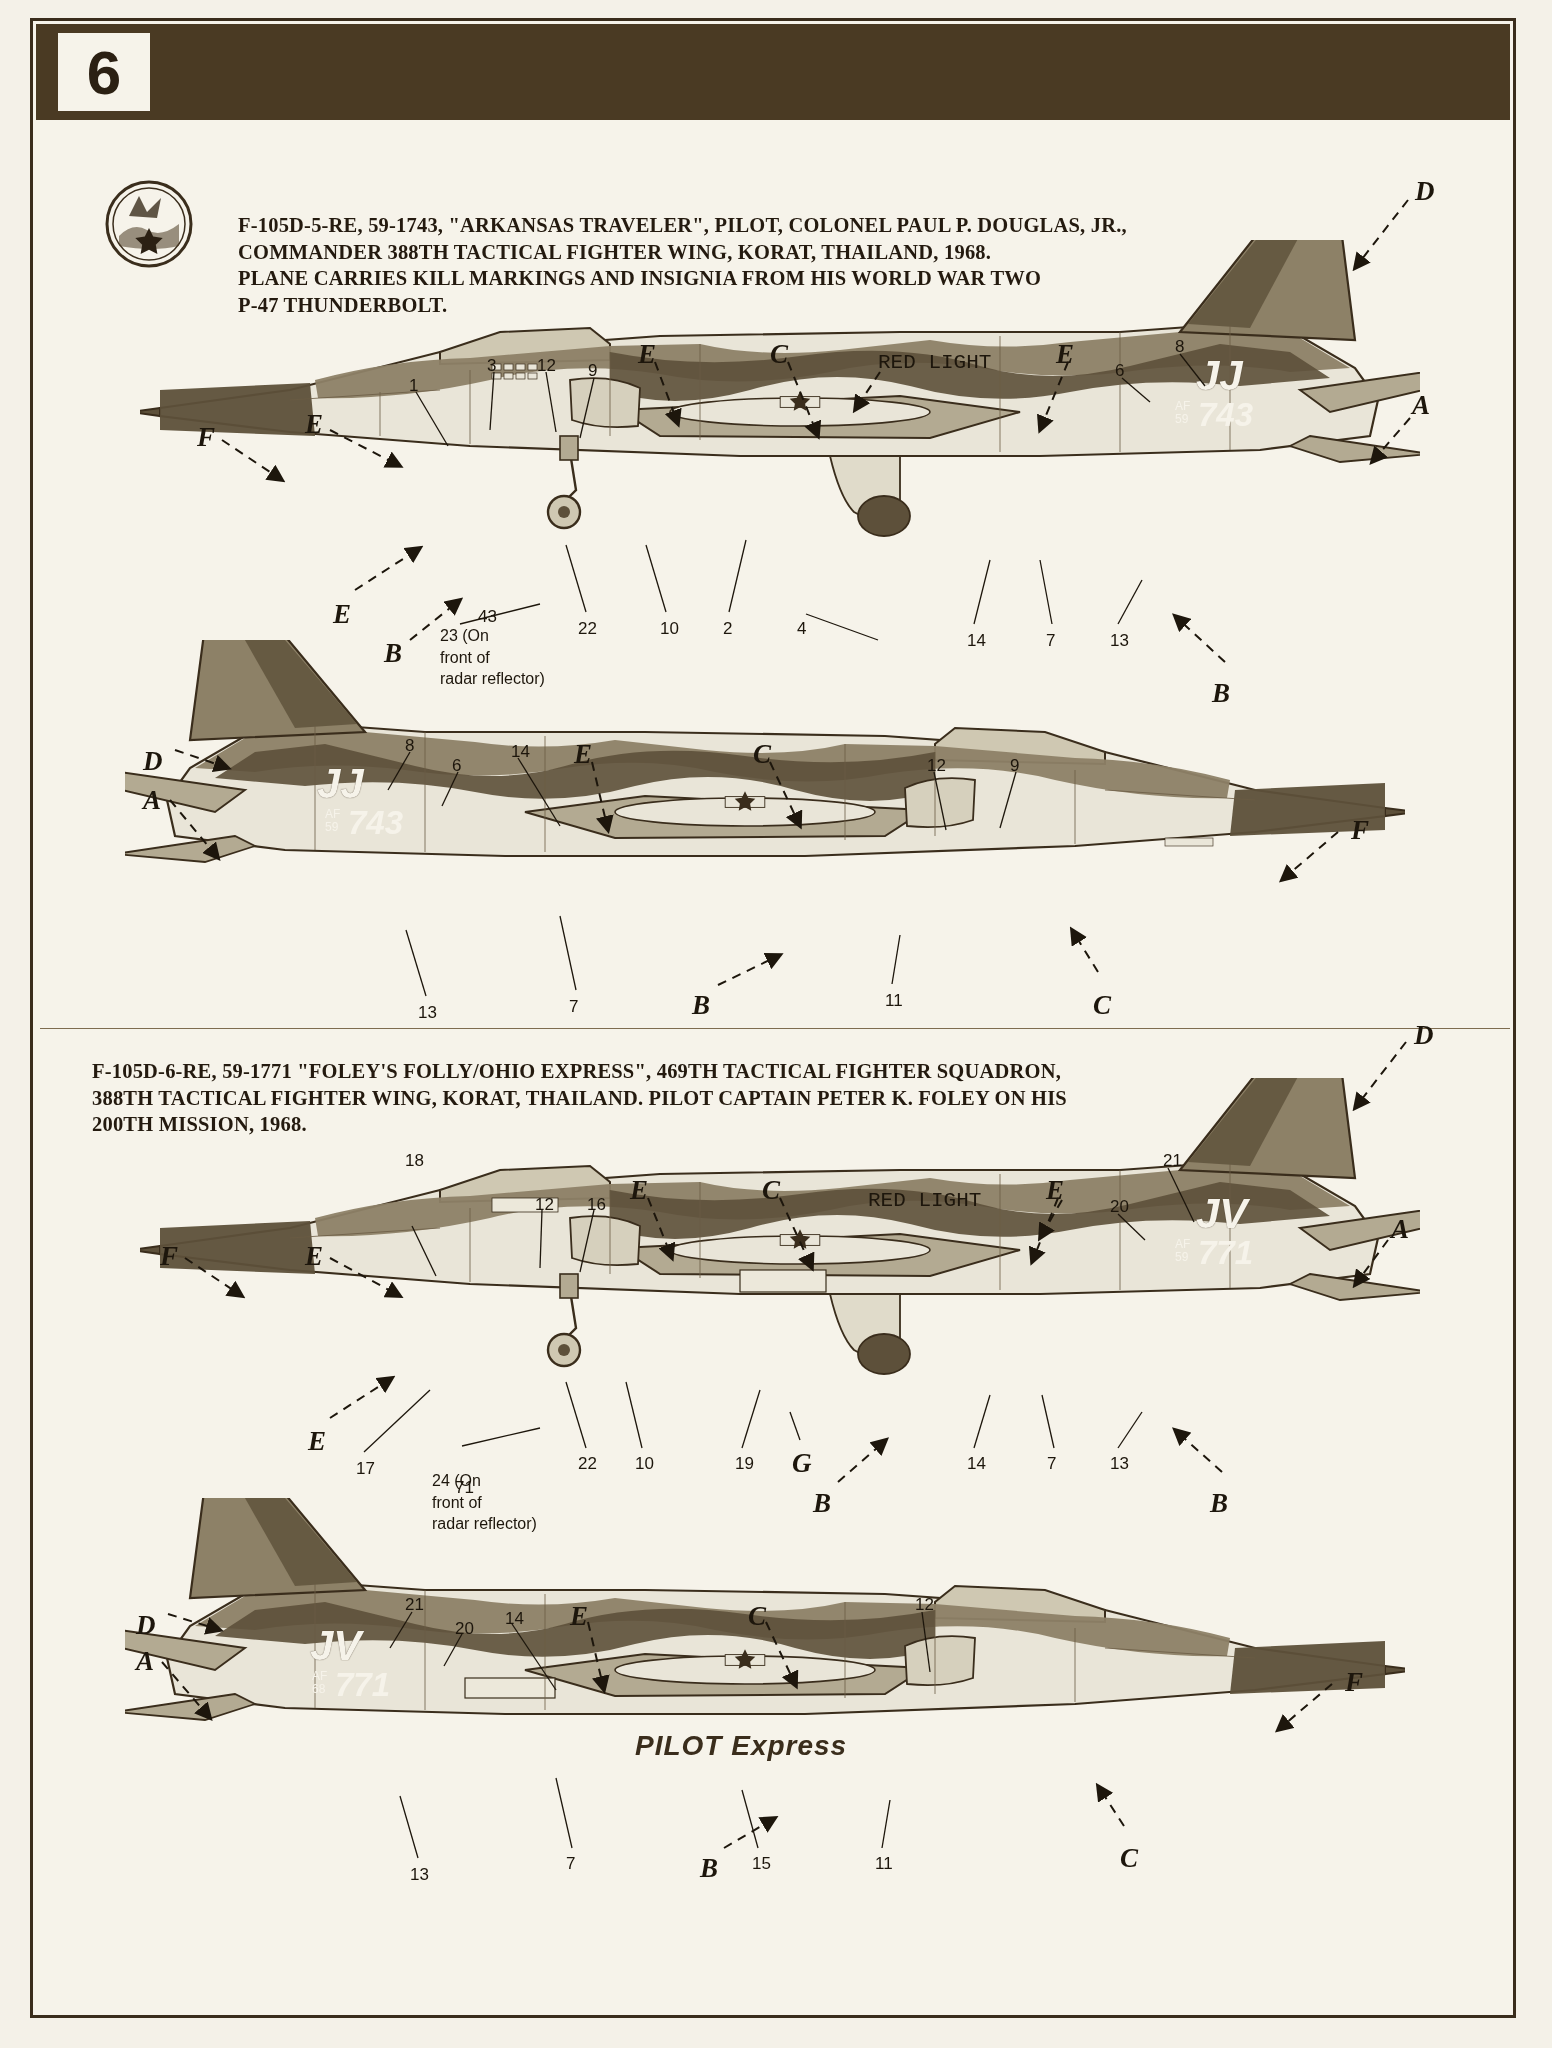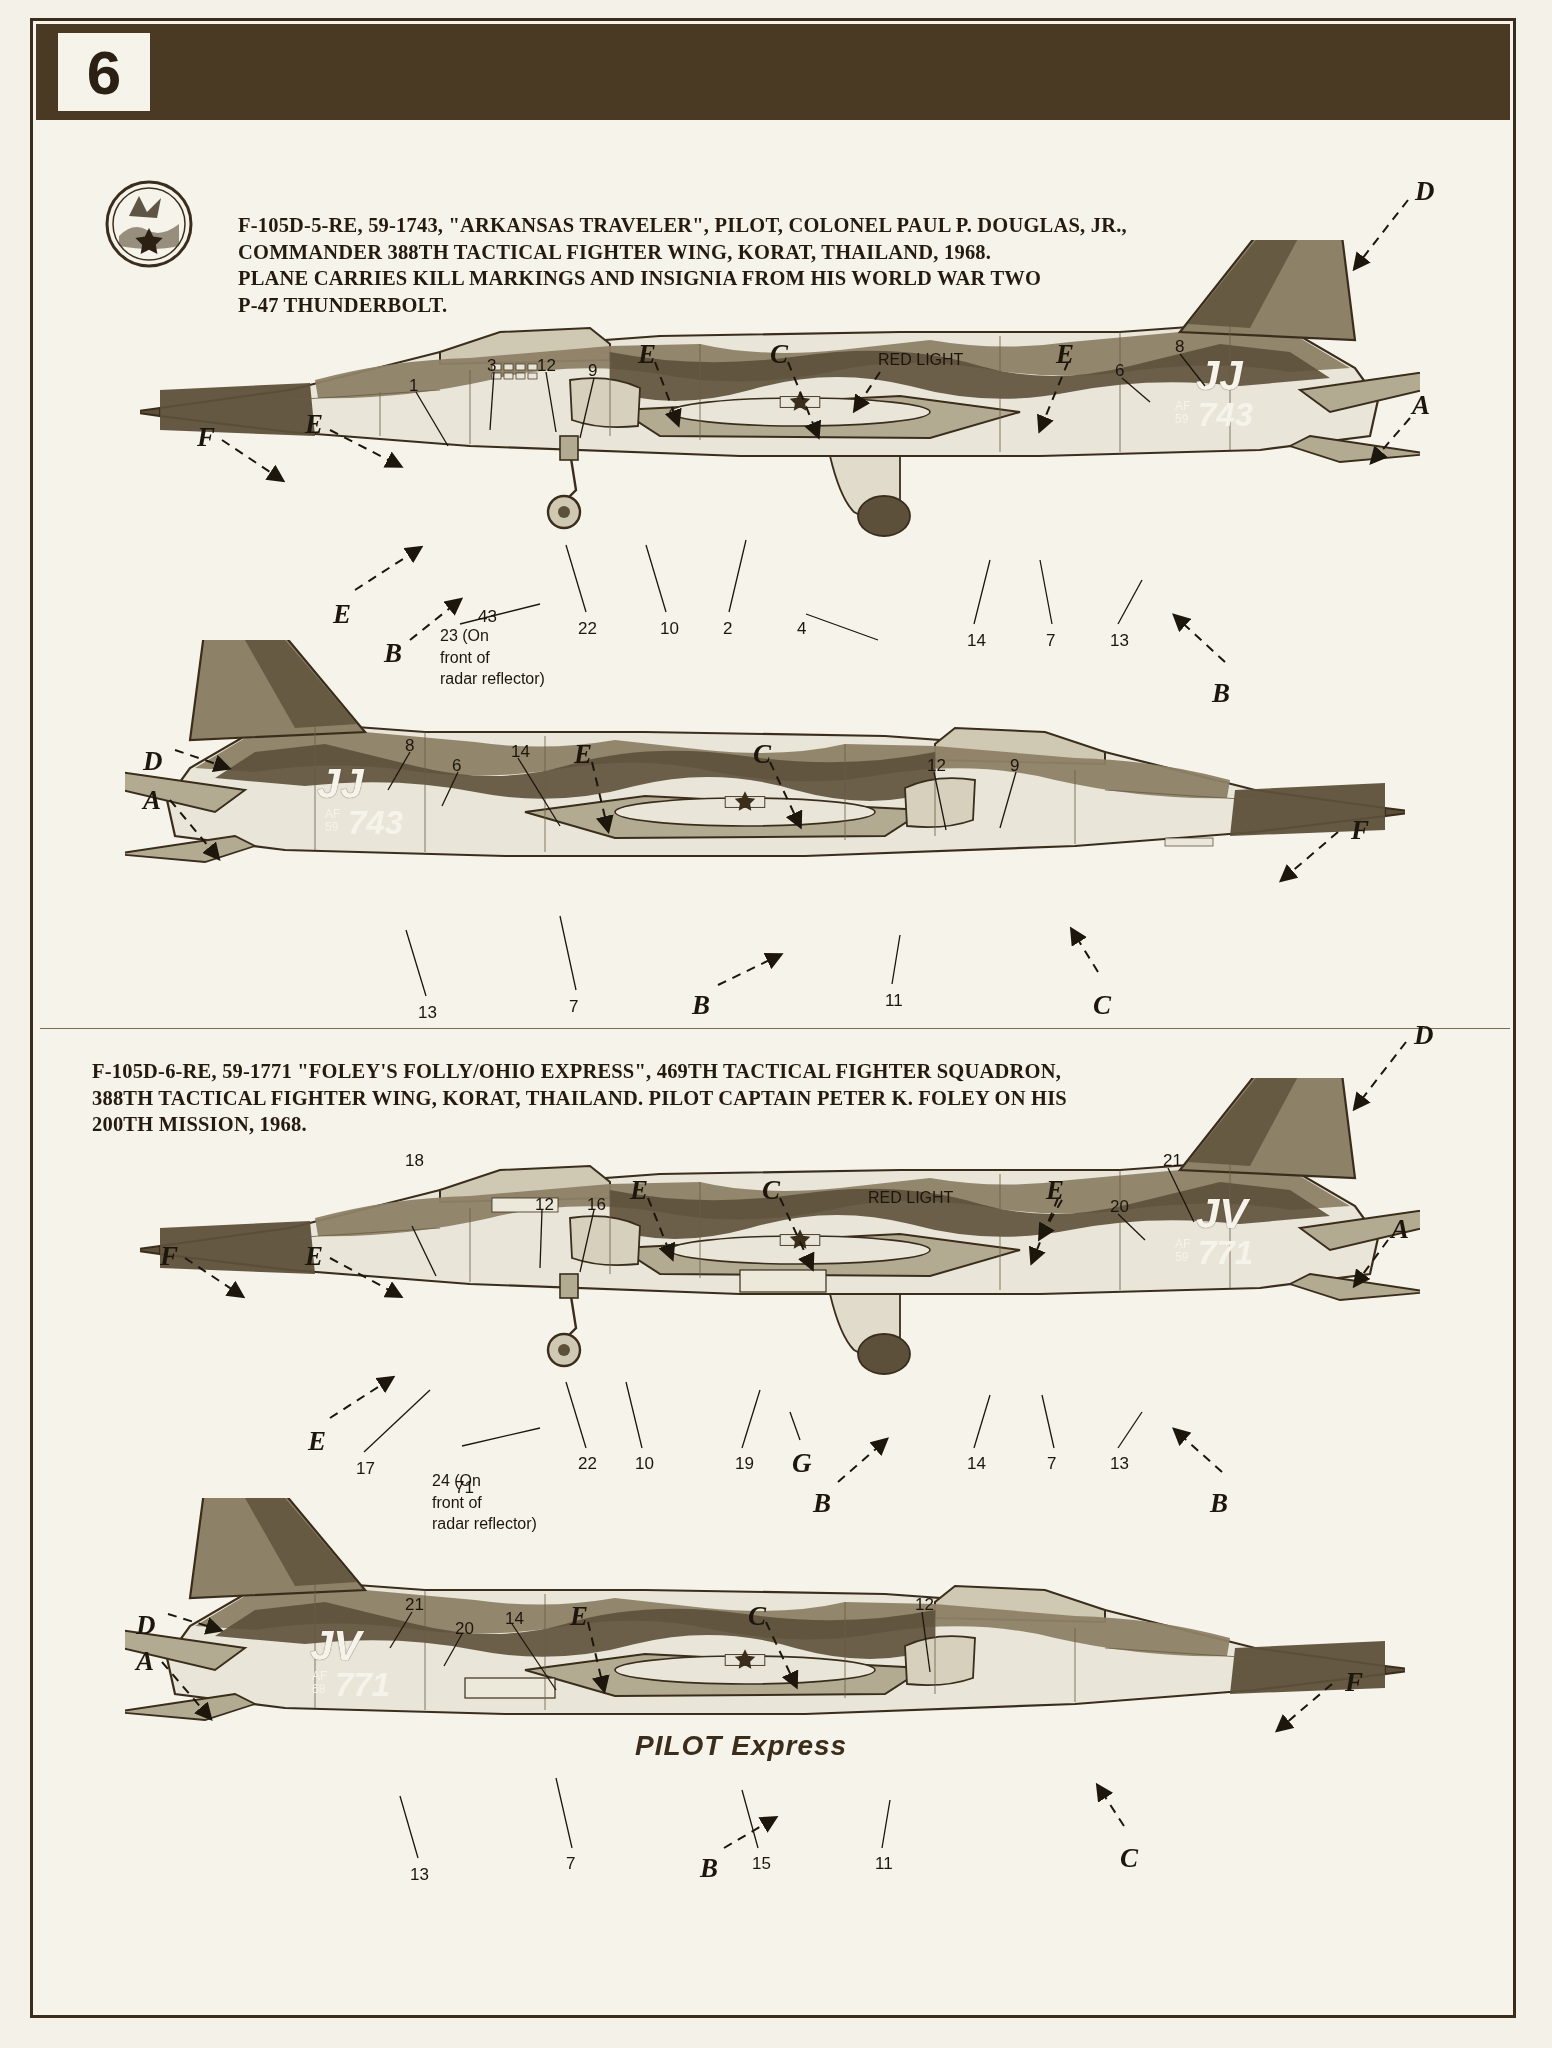--- a/index.html
+++ b/index.html
@@ -114,22 +114,22 @@
     font-family: "Liberation Sans", sans-serif;
     font-size: 17px;
   }
   .lbl.small {
     font-family: "Liberation Sans", sans-serif;
     font-size: 16px;
     white-space: pre-line;
     line-height: 1.35;
   }
   .lbl.redlight {
-    font-family: Liberation Sans, sans-serif;
-    font-size: 16px;
+    font-family: Liberation Mono, monospace;
+    font-size: 21px;
   }
   .sep {
     position: absolute;
     height: 1px;
     background: #7e6c50;
   }
   .arrows { position: absolute; left:0; top:0; width:1552px; height:2048px; pointer-events:none; }
 </style>
 </head>
 <body>

